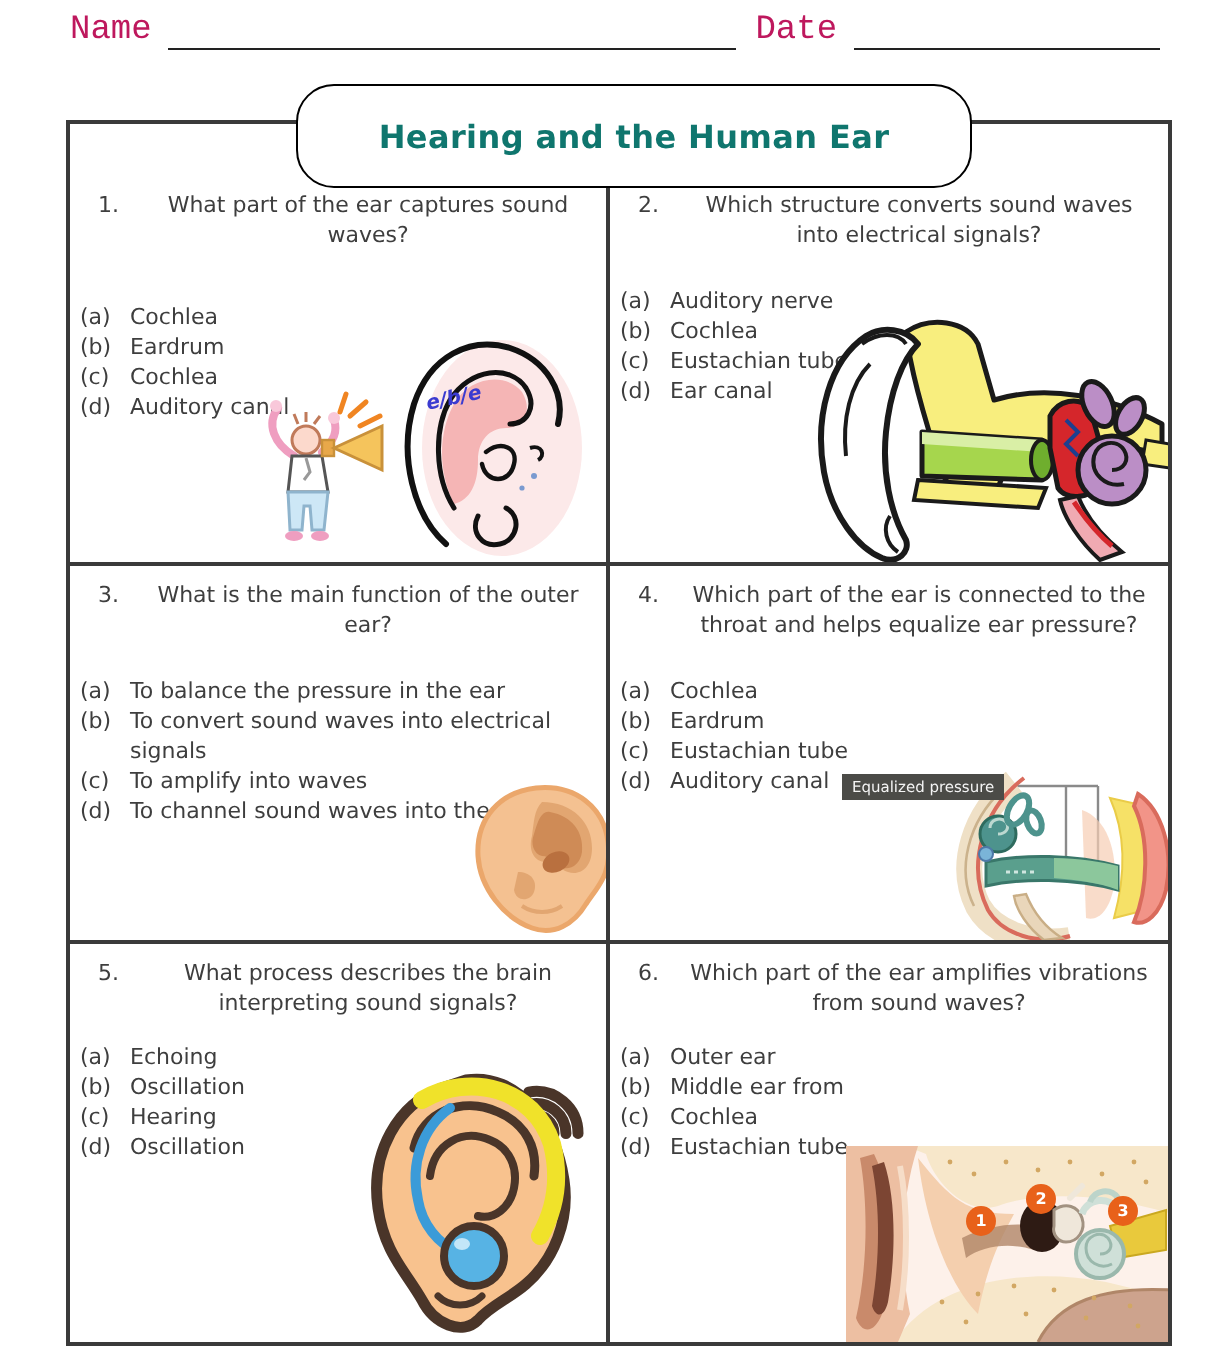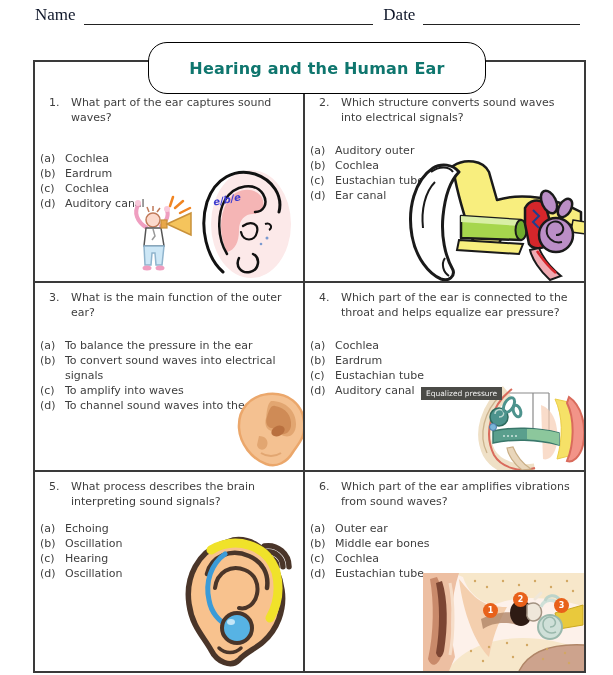--- a/index.html
+++ b/index.html
@@ -2,21 +2,21 @@
 <html><head>
 <meta charset="utf-8">
 <style>
   * { margin:0; padding:0; box-sizing:border-box; }
   html,body { background:#ffffff; }
   body { width:613px; height:675px; font-family:"DejaVu Sans",sans-serif; }
   .page { position:relative; width:613px; height:675px; background:#fff; overflow:hidden; }
 
   
   .topline { position:absolute; left:35px; top:4px; width:545px; display:flex; align-items:flex-end;
-             font-family:Liberation Serif, serif; font-size:17px; color:#0f172a;text-align:right; }
+             font-family:Liberation Mono, monospace; font-size:17px; color:#be185d;text-align:right; }
   .writeline { border-bottom:1.4px solid #222; height:21px; }
   .name-line { flex:1.85; margin:0 10px 0 8px; }
   .date-line { flex:1; margin-left:8px; }
 
   
   .pill { position:absolute; left:148px; top:42px; width:338px; height:52px; background:#fff;
           border:1.7px solid #000; border-radius:19px; display:flex; align-items:center;
           justify-content:center; font-weight:bold; font-size:16px; color:#0f766e; z-index:5;
           letter-spacing:.2px; }
 
@@ -25,21 +25,21 @@
           border:2px solid #3a3a3a; display:grid; grid-template-columns:270px 1fr;
           grid-template-rows:221px 189px auto; background:#fff; }
   .cell { position:relative; border-right:2px solid #3a3a3a; border-bottom:2px solid #3a3a3a;
           padding:8px 6px 0 5px; overflow:hidden; }
   .cell.c2 { border-right:none; }
   .cell.r3 { border-bottom:none; }
   .cell.r1 { padding-top:34px; }
 
   .q { display:flex; margin-left:9px; color:#3e3e3e; font-size:11px; line-height:1.33; }
   .qnum { flex:0 0 22px; }
-  .qtext { flex:1; }
+  .qtext { flex:1;text-align:center; }
   .opts { margin-top:18px; }
   .opts-lg { margin-top:26px; }
   .opts-sm { margin-top:12px; }
   .opt { display:flex; font-size:11px; line-height:15px; color:#3e3e3e; }
   .optkey { flex:0 0 25px; }
   .optlabel { flex:1; }
 
   .illus { position:absolute; z-index:1; }
   .illus svg { display:block; width:100%; height:100%; }
 
@@ -121,21 +121,21 @@
     </div>
 
     <div class="cell r1 c2">
       <div class="q">
         <span class="qnum">2.</span>
         <span class="qtext">Which structure converts sound waves into electrical signals?</span>
       </div>
       <div class="opts">
         <div class="opt">
             <span class="optkey">(a)</span>
-            <span class="optlabel">Auditory outer</span>
+            <span class="optlabel">Auditory nerve</span>
           </div>
         <div class="opt">
             <span class="optkey">(b)</span>
             <span class="optlabel">Cochlea</span>
           </div>
         <div class="opt">
             <span class="optkey">(c)</span>
             <span class="optlabel">Eustachian tube</span>
           </div>
         <div class="opt">
@@ -298,21 +298,21 @@
         <span class="qnum">6.</span>
         <span class="qtext">Which part of the ear amplifies vibrations from sound waves?</span>
       </div>
       <div class="opts opts-sm">
         <div class="opt">
             <span class="optkey">(a)</span>
             <span class="optlabel">Outer ear</span>
           </div>
         <div class="opt">
             <span class="optkey">(b)</span>
-            <span class="optlabel">Middle ear bones</span>
+            <span class="optlabel">Middle ear from</span>
           </div>
         <div class="opt">
             <span class="optkey">(c)</span>
             <span class="optlabel">Cochlea</span>
           </div>
         <div class="opt">
             <span class="optkey">(d)</span>
             <span class="optlabel">Eustachian tube</span>
           </div>
       </div>

